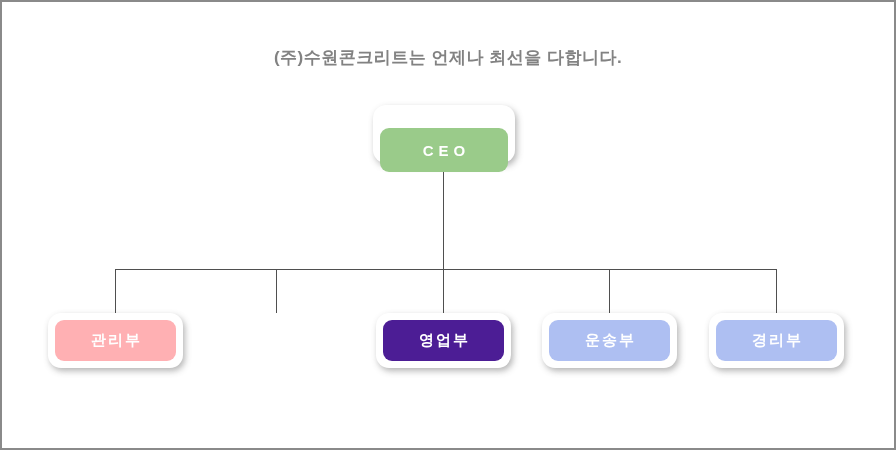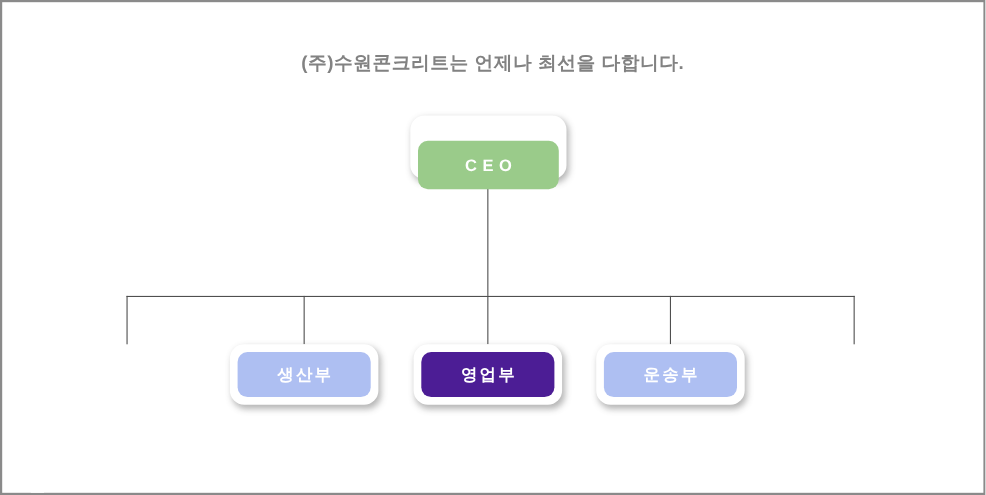--- a/index.html
+++ b/index.html
@@ -93,24 +93,27 @@
   <div class="line line-drop line-drop-1" style="background: rgb(79, 79, 79);"></div>
   <div class="line line-drop line-drop-2" style="background: rgb(79, 79, 79);"></div>
   <div class="line line-drop line-drop-3" style="background: rgb(79, 79, 79);"></div>
   <div class="line line-drop line-drop-4" style="background: rgb(79, 79, 79);"></div>
   <div class="line line-drop line-drop-5" style="background: rgb(79, 79, 79);"></div>
 
   <div class="node node-ceo">
     <div class="node-box" style="background: rgb(154, 203, 138);">CEO</div>
   </div>
 
-  <div class="node node-dept node-dept-2">
-    <div class="node-box" style="background: rgb(174, 191, 242);">생산부</div>
+  <div class="node node-dept node-dept-1">
+    <div class="node-box" style="background: rgb(255, 176, 179);">관리부</div>
   </div>
   <div class="node node-dept node-dept-3">
     <div class="node-box" style="background: #4c1d95;">영업부</div>
   </div>
   <div class="node node-dept node-dept-4">
     <div class="node-box" style="background: rgb(174, 191, 242);">운송부</div>
   </div>
+  <div class="node node-dept node-dept-5">
+    <div class="node-box" style="background: rgb(174, 191, 242);">경리부</div>
+  </div>
 
   <div class="border-gap"></div>
 </div>
 
 </body></html>

